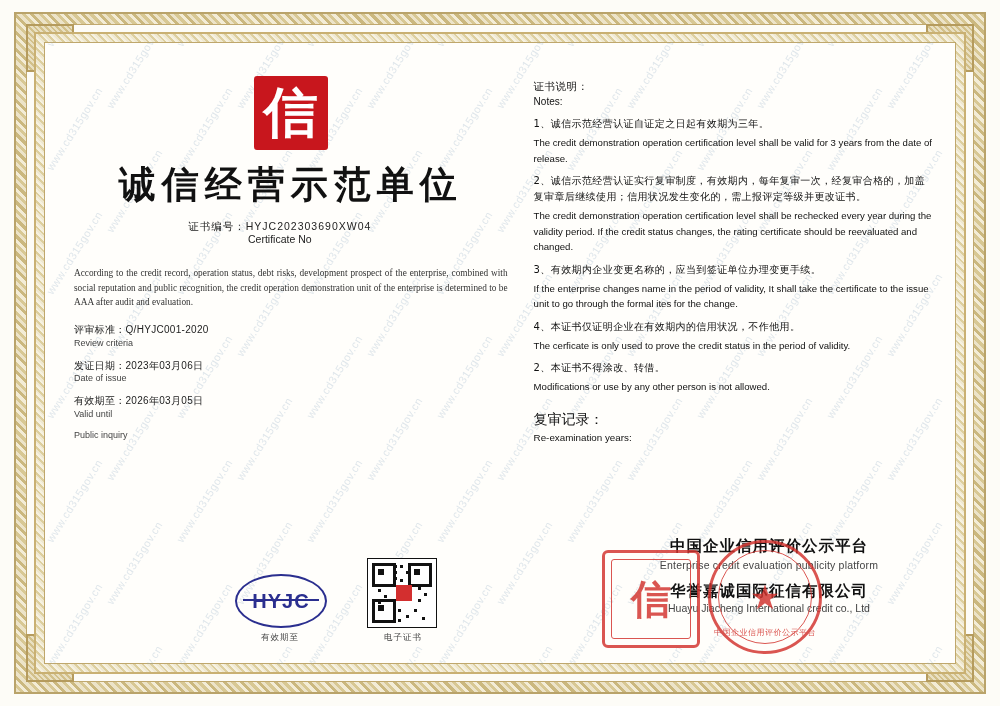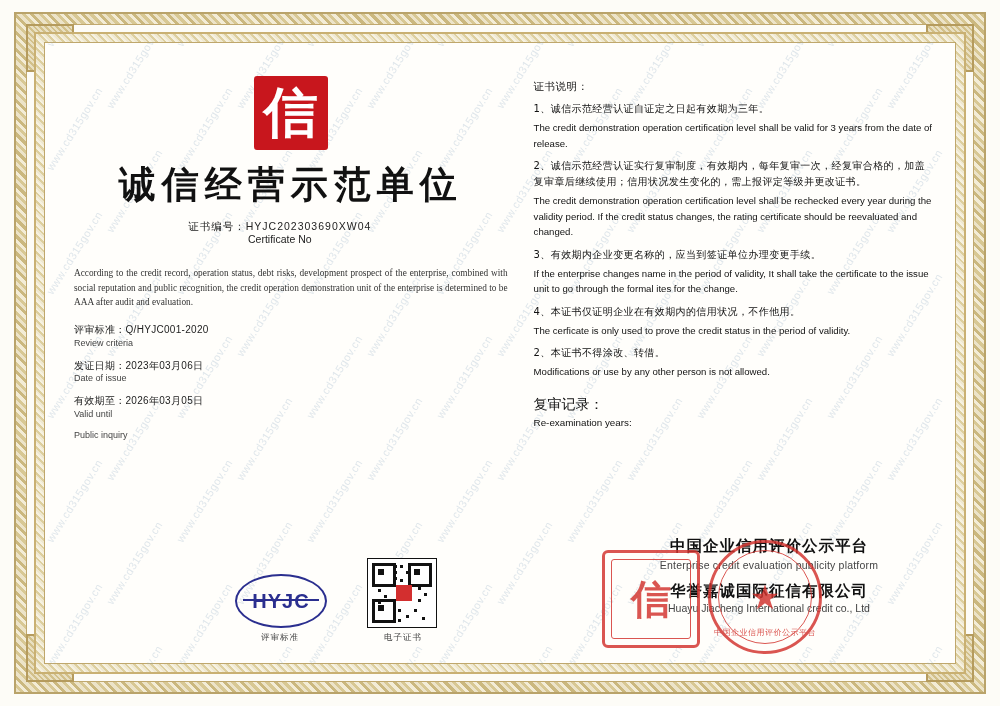--- a/index.html
+++ b/index.html
@@ -349,21 +349,21 @@
           <div class="en">Valid until</div>
         </div>
         <div class="row">
           <div class="en">Public inquiry</div>
         </div>
       </div>
 
       <div class="badges">
         <div class="hyjc">
           <div class="oval">HYJC</div>
-          <div class="badge-cap">评审标准</div>
+          <div class="badge-cap">有效期至</div>
         </div>
         <div class="qr">
           <div class="qr-box">
             <div class="pos a">
                 <div class="in"></div>
               </div>
             <div class="pos b">
                 <div class="in"></div>
               </div>
             <div class="pos c">
@@ -388,20 +388,21 @@
             <div class="n" style="left:54px;top:58px;width:3px;height:3px;"></div>
             <div class="n" style="left:30px;top:60px;width:3px;height:3px;"></div>
           </div>
           <div class="badge-cap">电子证书</div>
         </div>
       </div>
     </div>
 
     <div class="col-right">
       <div class="notes-title">证书说明：</div>
+      <div class="notes-title-en">Notes:</div>
 
       <div>
         <div class="note-cn">1、诚信示范经营认证自证定之日起有效期为三年。</div>
         <div class="note-en">The credit demonstration operation certification level shall be valid for 3 years from the date of release.</div>
       </div>
       <div>
         <div class="note-cn">2、诚信示范经营认证实行复审制度，有效期内，每年复审一次，经复审合格的，加盖复审章后继续使用；信用状况发生变化的，需上报评定等级并更改证书。</div>
         <div class="note-en">The credit demonstration operation certification level shall be rechecked every year during the validity period. If the credit status changes, the rating certificate should be reevaluated and changed.</div>
       </div>
       <div>

